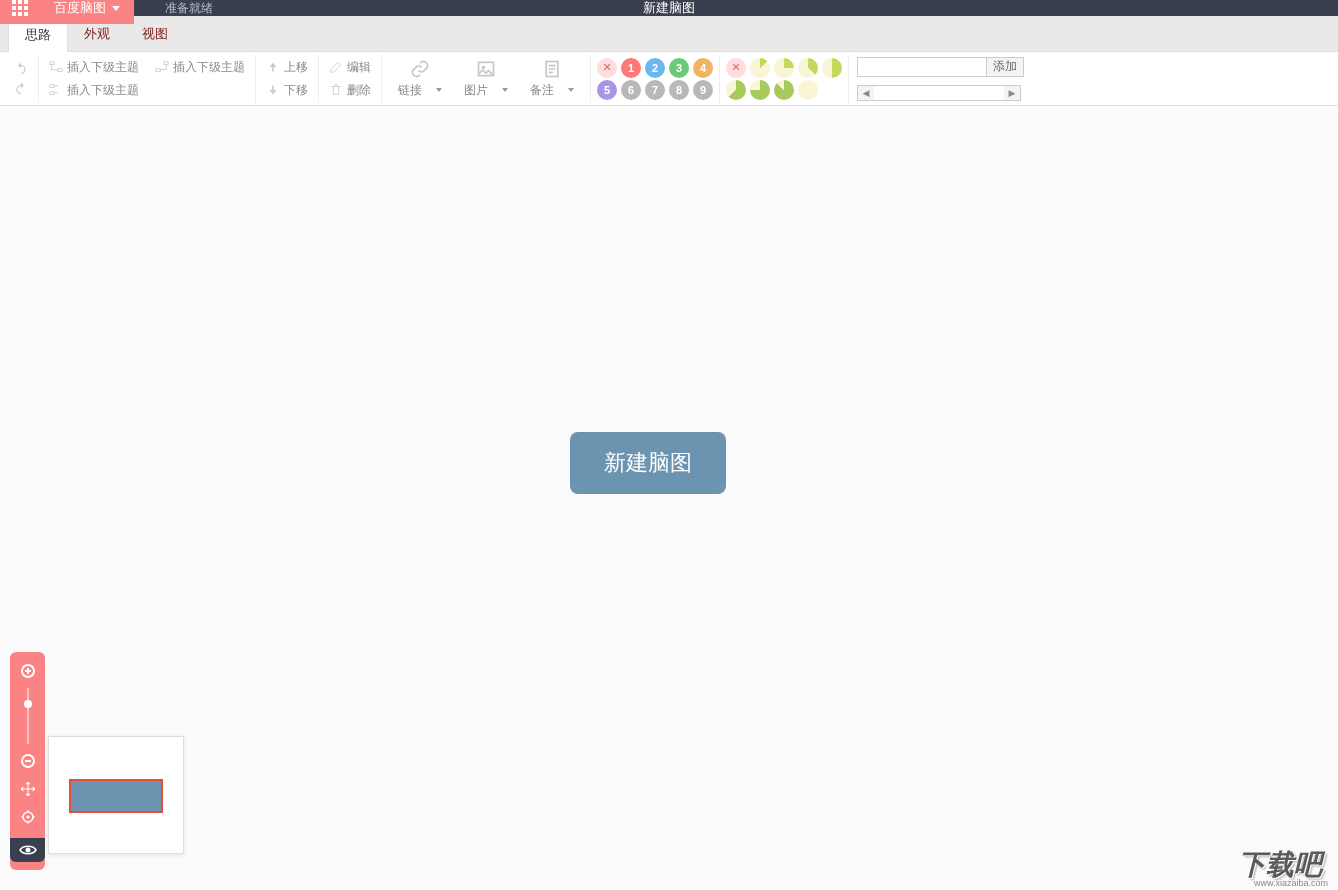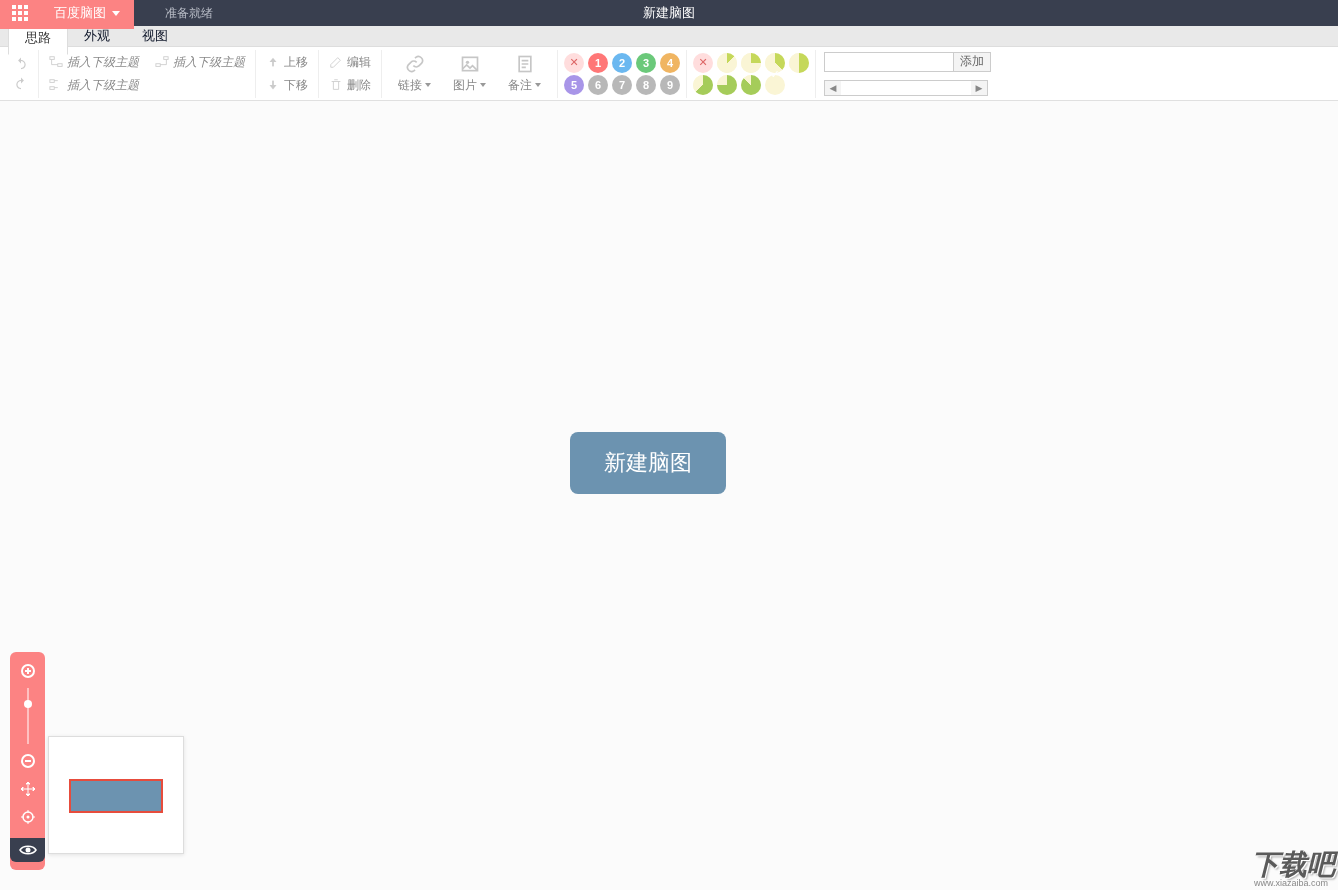--- a/index.html
+++ b/index.html
@@ -1,42 +1,42 @@
 <!DOCTYPE html>
 <html><head>
 <meta charset="utf-8">
 <style>
 * { margin: 0; padding: 0; box-sizing: border-box; font-family: "Microsoft YaHei", Arial, sans-serif; }
 body { width: 1338px; height: 890px; overflow: hidden; background: #fbfbfb; position: relative; }
 
 
-.header { height: 26px; background: #393f4f; display: flex; align-items: center; color: #fff; position: relative; }
+.header { height: 16px; background: #393f4f; display: flex; align-items: center; color: #fff; position: relative; }
 .apps-btn { width: 40px; height: 32px; background: #fc8383; display: flex; align-items: center; justify-content: center; cursor: pointer; }
 .grid-icon { display: grid; grid-template-columns: repeat(3,4px); grid-template-rows: repeat(3,4px); gap: 2px; }
 .grid-icon span { background: #fff; width: 4px; height: 4px; }
 .brand-btn { height: 32px; background: #fc8383; padding: 0 14px; display: flex; align-items: center; color: #fff; font-size: 13px; cursor: pointer; gap: 6px; }
 .caret-down { width: 0; height: 0; border-left: 4px solid transparent; border-right: 4px solid transparent; border-top: 5px solid #fff; }
 .status-text { color: #b8bcc6; font-size: 12px; margin-left: 31px; }
 .doc-title { position: absolute; left: 50%; transform: translateX(-50%); color: #fff; font-size: 13px; }
 
 
-.tabs { height: 21px; background: #e9e9e9; display: flex; align-items: center; padding: 0 8px; border-bottom: 1px solid #ddd; }
-.tab { padding: 0 16px; height: 36px; line-height: 36px; font-size: 13px; color: #0f172a; cursor: pointer; }
+.tabs { height: 36px; background: #e9e9e9; display: flex; align-items: center; padding: 0 8px; border-bottom: 1px solid #ddd; }
+.tab { padding: 0 16px; height: 36px; line-height: 36px; font-size: 13px; color: #7f1d1d; cursor: pointer; }
 .tab.active { background: #fff; color: #333; border: 1px solid #ddd; border-bottom: 1px solid #fff; margin-bottom: -1px; }
 
 
 .toolbar { height: 54px; background: #fff; display: flex; align-items: center; padding: 2px 4px; border-bottom: 1px solid #e0e0e0; font-size: 12px; color: #888; }
 .tb-group { display: flex; flex-direction: column; justify-content: center; padding: 0 6px; border-right: 1px solid #eee; height: 48px; gap: 2px; }
 .tb-group.rows { flex-direction: column; }
-.tb-row { display: flex; gap: 8px; align-items: flex-end; font-style: italic; }
+.tb-row { display: flex; gap: 8px; align-items: flex-end; }
 .tb-item { display: flex; align-items: center; gap: 4px; cursor: pointer; white-space: nowrap; padding: 2px 4px; }
 .tb-icon { width: 14px; height: 14px; display: inline-block; opacity: 0.6; }
 .tb-big { display: flex; flex-direction: column; align-items: center; justify-content: center; padding: 0 10px; cursor: pointer; gap: 3px; }
 .tb-big-icon { width: 20px; height: 20px; opacity: 0.55; }
-.tb-big-label { font-size: 12px; color: #888; display: flex; align-items: center; gap: 3px; }
+.tb-big-label { font-size: 12px; color: #888; display: flex; align-items: center; gap: 14px; }
 .caret-sm { width: 0; height: 0; border-left: 3px solid transparent; border-right: 3px solid transparent; border-top: 4px solid #999; }
 
 .badge-row { display: flex; gap: 4px; }
 .badge { width: 20px; height: 20px; border-radius: 50%; display: flex; align-items: center; justify-content: center; color: #fff; font-size: 11px; font-weight: bold; cursor: pointer; }
 .badge.x { background: #fdd; color: #d66; font-weight: normal; }
 .badge.b1 { background: #f77; } .badge.b2 { background: #6bb8f0; } .badge.b3 { background: #6bc97a; } .badge.b4 { background: #f0b562; }
 .badge.b5 { background: #a895e8; } .badge.b6 { background: #b8b8b8; } .badge.b7 { background: #b8b8b8; } .badge.b8 { background: #b8b8b8; } .badge.b9 { background: #b8b8b8; }
 
 .prog { width: 20px; height: 20px; border-radius: 50%; cursor: pointer; position: relative; background: #faf5d5; }
 .prog.x { background: #fdd; display:flex;align-items:center;justify-content:center;color:#d66;font-size:11px; }
@@ -68,21 +68,21 @@
 .zoom-btn { width: 22px; height: 22px; display: flex; align-items: center; justify-content: center; color: #fff; cursor: pointer; font-size: 16px; }
 .zoom-track { width: 2px; height: 56px; background: rgba(255,255,255,0.5); position: relative; }
 .zoom-thumb { position: absolute; top: 12px; left: -3px; width: 8px; height: 8px; background: #fff; border-radius: 50%; }
 .zoom-eye { width: 35px; height: 24px; background: #393f4f; display: flex; align-items: center; justify-content: center; border-radius: 0 0 6px 6px; margin-top: 4px; }
 
 
 .minimap { position: absolute; left: 48px; bottom: 36px; width: 136px; height: 118px; background: #fff; border: 1px solid #ddd; box-shadow: 0 1px 4px rgba(0,0,0,0.1); }
 .minimap-node { position: absolute; left: 20px; top: 42px; width: 94px; height: 34px; background: #6c93b0; border: 2px solid #e74c3c; }
 
 
-.watermark { position: absolute; right: 3px; bottom: 6px; font-size: 28px; font-weight: bold; font-style: italic; color: #5a5a5a; text-shadow: 1px 1px 0 #fff, 2px 2px 2px rgba(0,0,0,0.3); }
+.watermark { position: absolute; right: 16px; bottom: 6px; font-size: 28px; font-weight: bold; font-style: italic; color: #5a5a5a; text-shadow: 1px 1px 0 #fff, 2px 2px 2px rgba(0,0,0,0.3); }
 .watermark-sub { position: absolute; right: 10px; bottom: 2px; font-size: 9px; color: #888; }
 
 svg { display: block; }
 </style>
 </head>
 <body>
 
 <div class="header">
   <div class="apps-btn">
     <div class="grid-icon">

